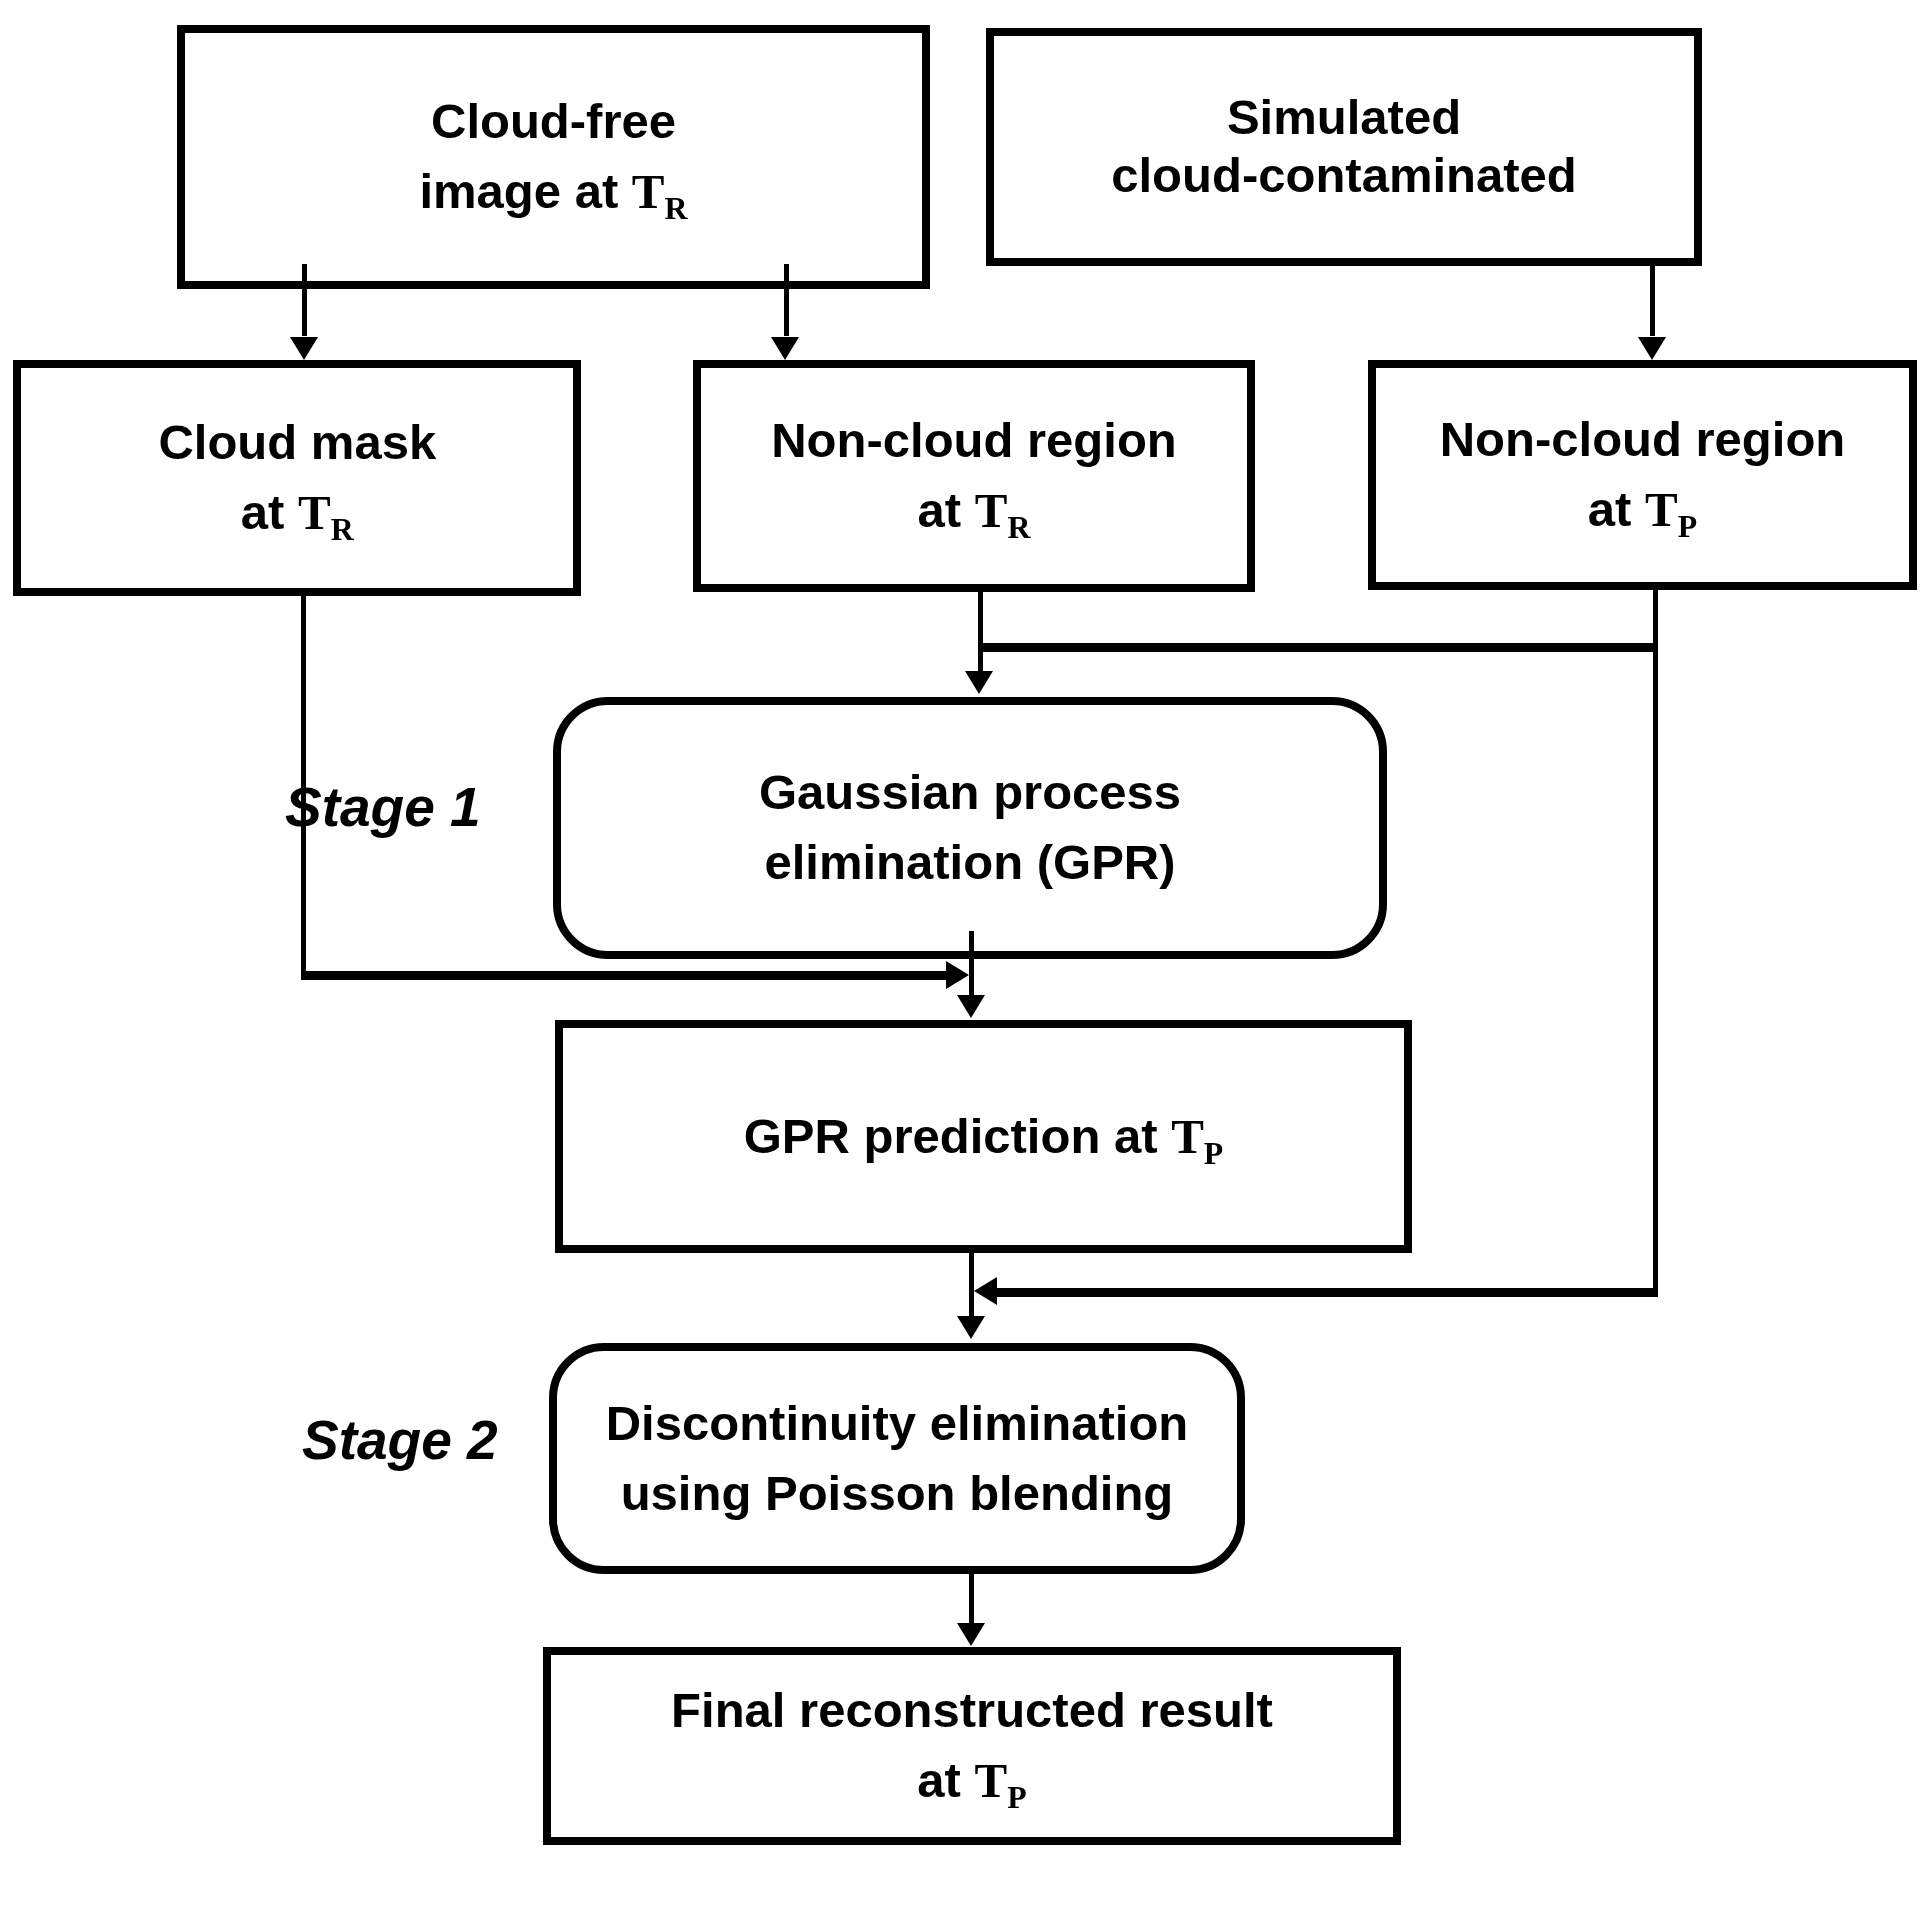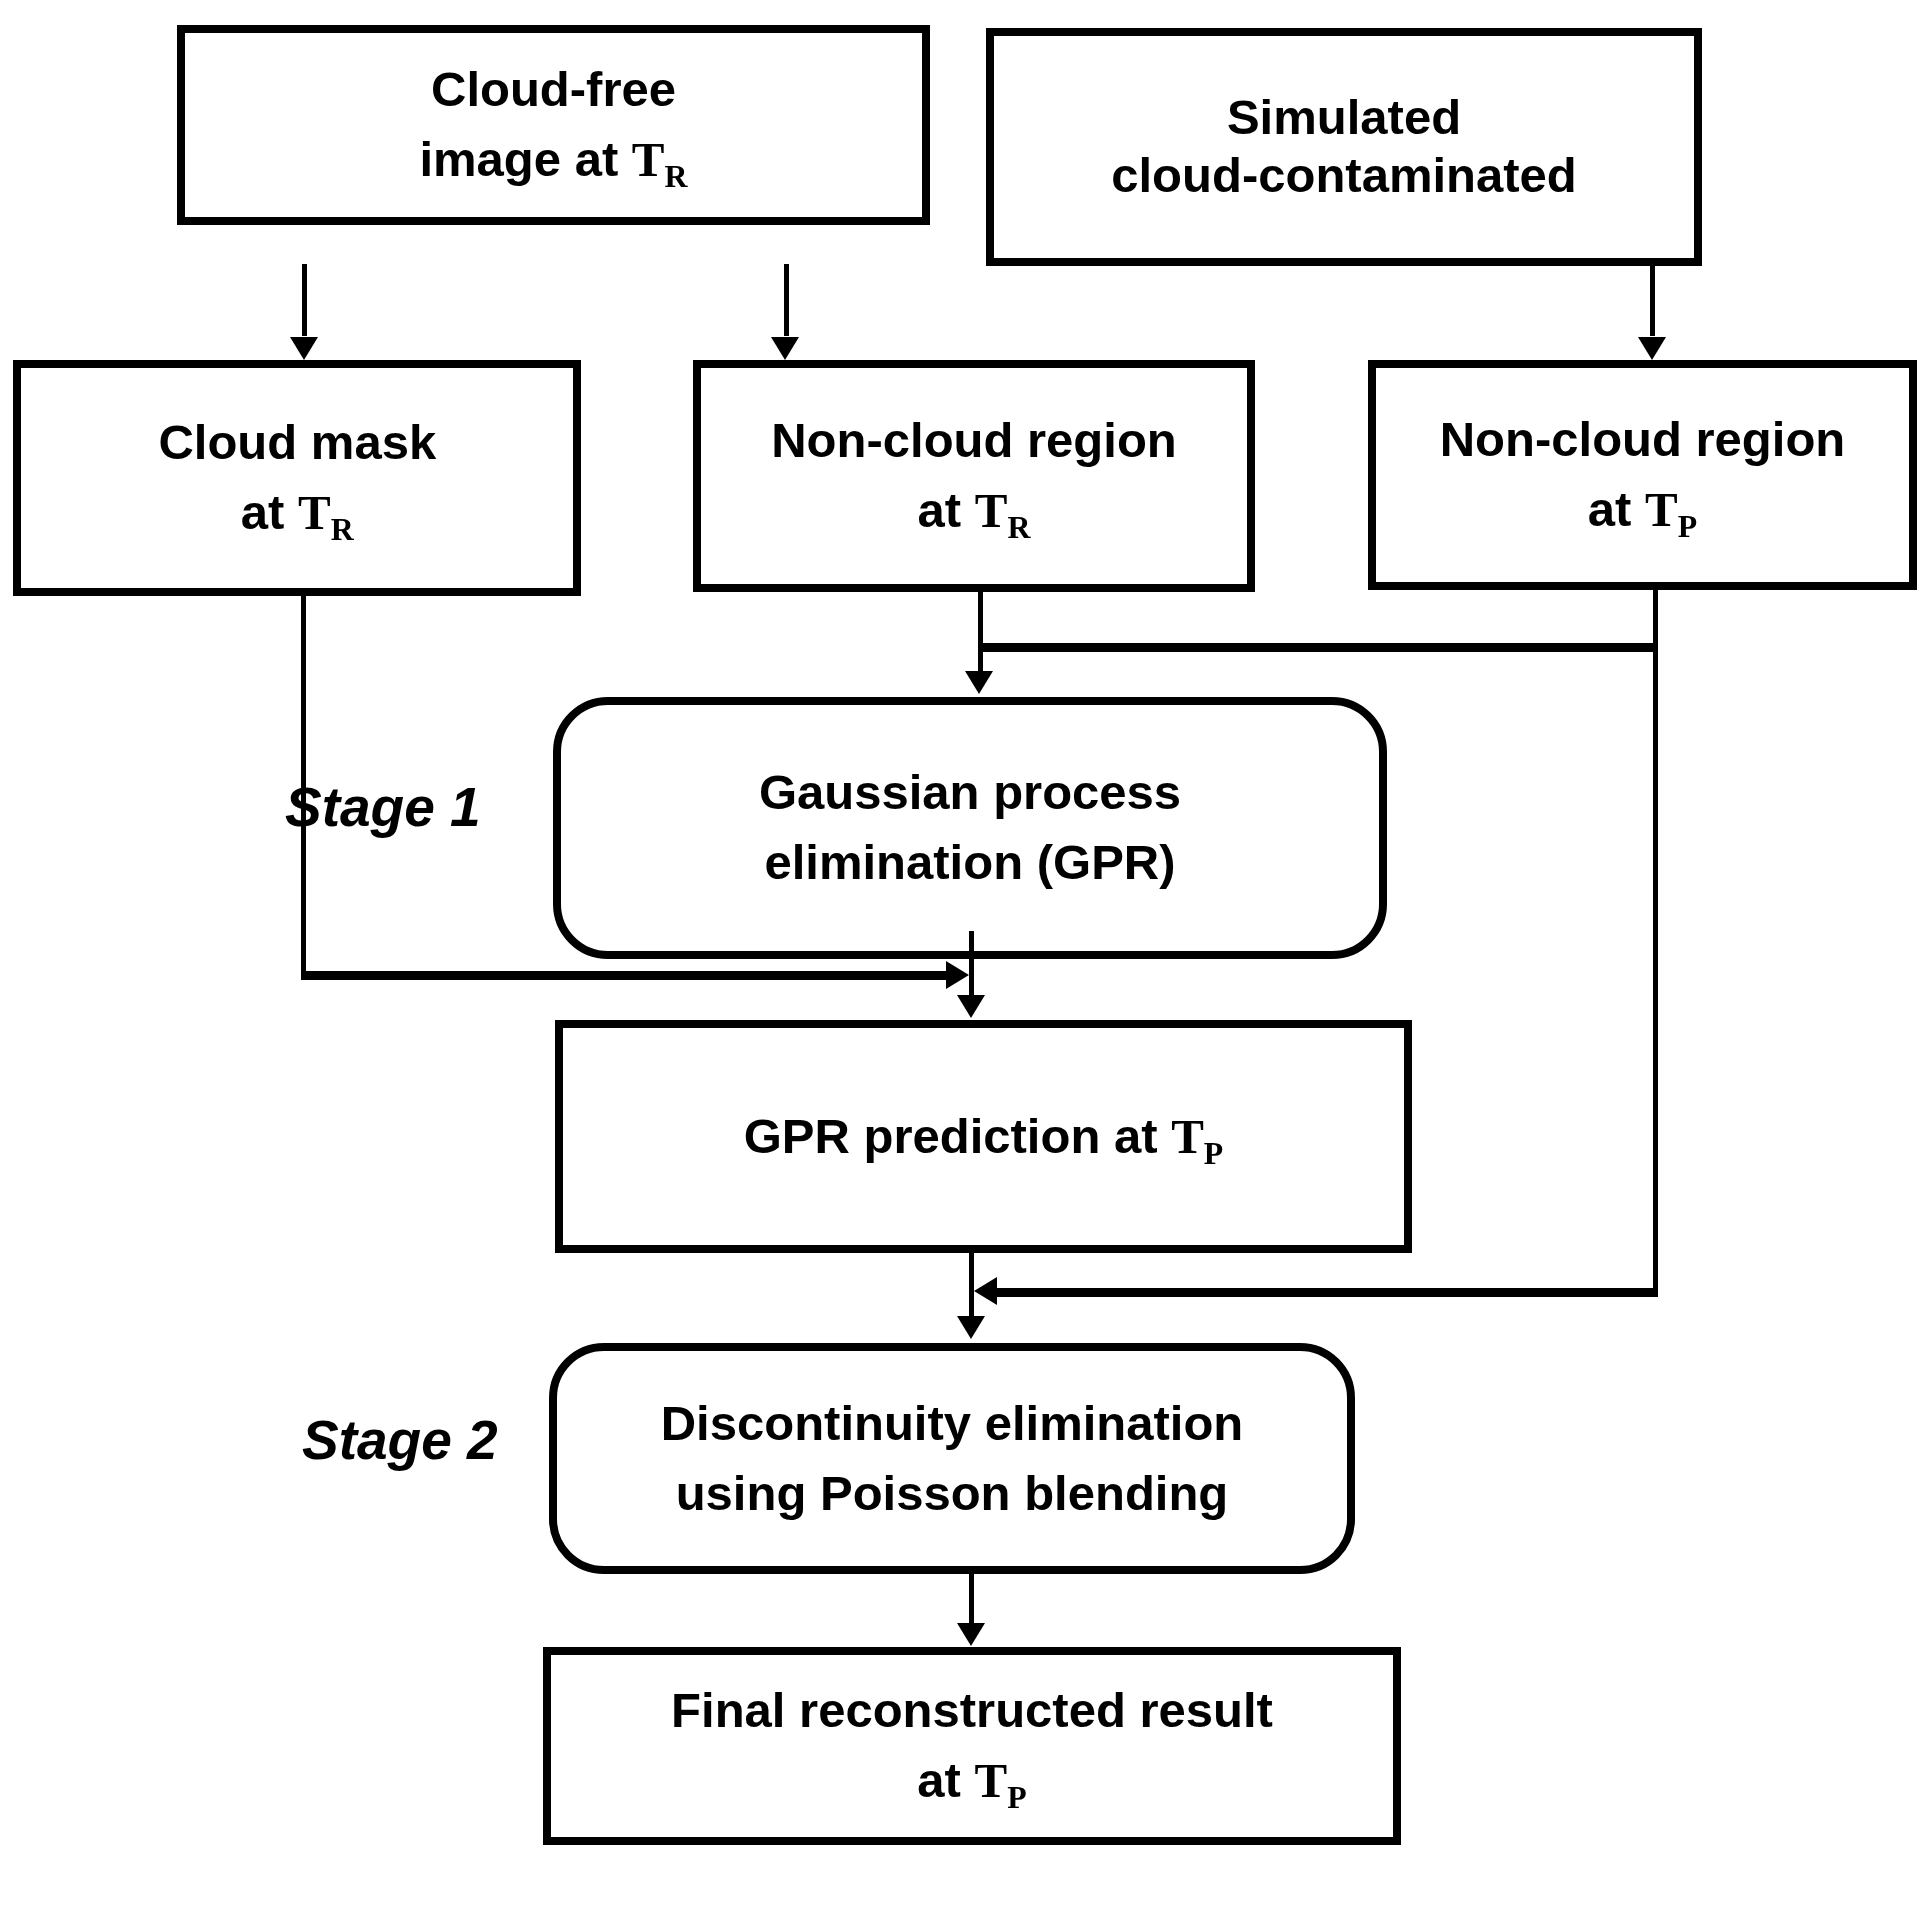--- a/index.html
+++ b/index.html
@@ -63,21 +63,21 @@
     border-top: 14.3px solid transparent;
     border-bottom: 14.3px solid transparent;
     border-right: 23px solid #000;
   }
 </style>
 </head>
 <body>
 
 <div id="canvas">
 
-  <div class="node" style="left:177px; top:25px; width:753px; height:200px;">
+  <div class="node" style="left:177px; top:25px; width:753px; height:264px;">
       <div class="line"><span>Cloud-free</span></div>
       <div class="line"><span>image at </span><span class="tvar">T<sub>R</sub></span></div>
     </div>
 
   <div class="node" style="left:986px; top:27.6px; width:716px; height:238px; line-height:1.18;">
       <div class="line"><span>Simulated</span></div>
       <div class="line"><span>cloud-contaminated</span></div>
     </div>
 
   <div class="node" style="left:13.3px; top:360px; width:568px; height:236px;">
@@ -97,21 +97,21 @@
 
   <div class="node rounded" style="left:553px; top:697px; width:834px; height:262px;">
       <div class="line"><span>Gaussian process</span></div>
       <div class="line"><span>elimination (GPR)</span></div>
     </div>
 
   <div class="node" style="left:555px; top:1020px; width:857px; height:233px;">
       <div class="line"><span>GPR prediction at </span><span class="tvar">T<sub>P</sub></span></div>
     </div>
 
-  <div class="node rounded" style="left:549px; top:1343px; width:806px; height:231px;">
+  <div class="node rounded" style="left:549px; top:1343px; width:696px; height:231px;">
       <div class="line"><span>Discontinuity elimination</span></div>
       <div class="line"><span>using Poisson blending</span></div>
     </div>
 
   <div class="node" style="left:543px; top:1647px; width:858px; height:198px;">
       <div class="line"><span>Final reconstructed result</span></div>
       <div class="line"><span>at </span><span class="tvar">T<sub>P</sub></span></div>
     </div>
 
   <div class="stage-label" style="left:285px; top:780px;">Stage 1</div>

